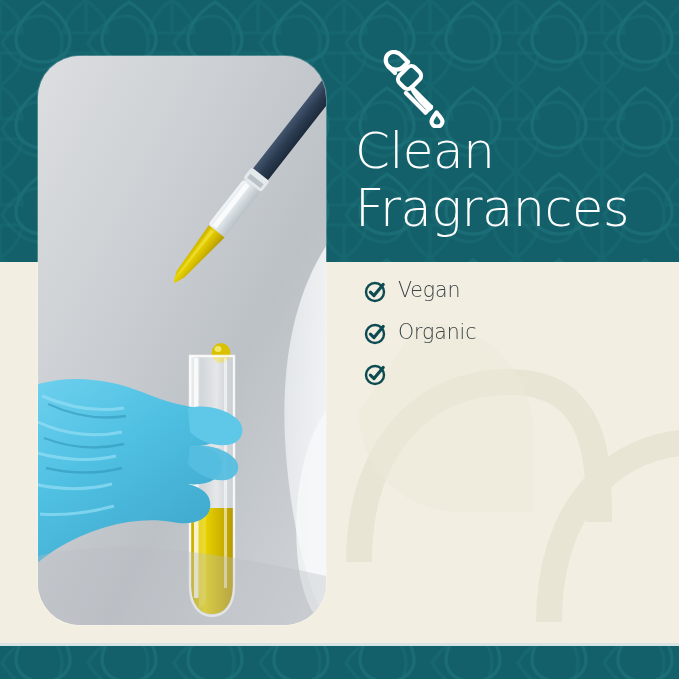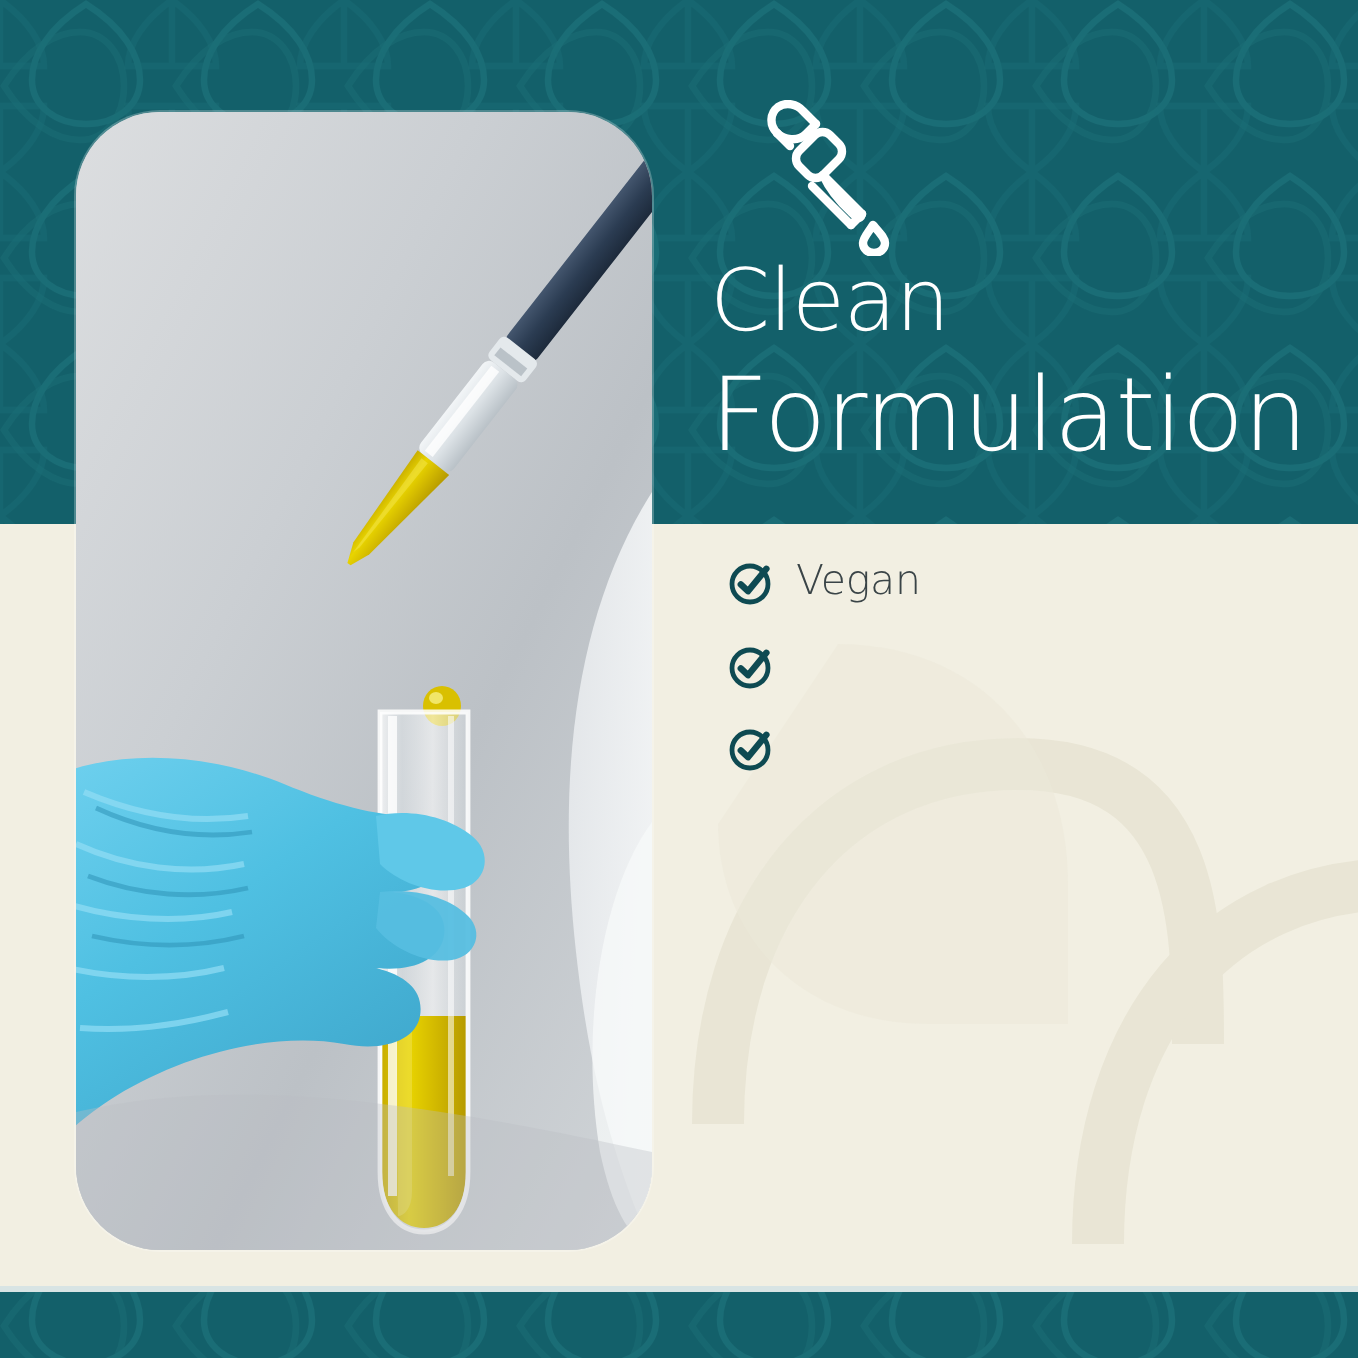--- a/index.html
+++ b/index.html
@@ -99,21 +99,21 @@
   #title-block {
     position: absolute;
     left: 5px;
     top: 122px;
     width: 324px;
     color: #FFFFFF;
   }
   .title-line {
     font-family: "DejaVu Sans", sans-serif;
     font-weight: 300;
-    font-size: 43px;
+    font-size: 50px;
     line-height: 58px;
     letter-spacing: -0.5px;
     white-space: nowrap;
   }
   .title-line.second { font-size: 51px; }
 
   
   #feature-list {
     position: absolute;
     left: 14px;
@@ -326,21 +326,21 @@
           <path d="M47.5 62.5 L53 57"></path>
 
           <path d="M58.5 62.5 C56 66.5 53.5 69 53.5 71.5 C53.5 74.5 56 76.5 59 76.5
                    C62 76.5 64.5 74.5 64.5 71.5 C64.5 69 62 66.5 58.5 62.5 Z"></path>
         </g>
       </svg>
     </div>
 
     <div id="title-block">
       <div class="title-line">Clean</div>
-      <div class="title-line second">Formulation</div>
+      <div class="title-line second">Fragrances</div>
     </div>
 
     <div id="feature-list">
 
       <div class="feature-row">
         <span class="check-icon">
           <svg width="23" height="23" viewBox="0 0 23 23">
             <circle cx="11" cy="12" r="9" fill="none" stroke="#0E4A52" stroke-width="2.4"></circle>
             <path d="M6.4 12.2 L10 15.6 L19.2 4.4" fill="none" stroke="#0E4A52" stroke-width="3.2" stroke-linecap="round" stroke-linejoin="round"></path>
           </svg>
@@ -348,20 +348,21 @@
         <span class="feature-text">Vegan</span>
       </div>
 
       <div class="feature-row">
         <span class="check-icon">
           <svg width="23" height="23" viewBox="0 0 23 23">
             <circle cx="11" cy="12" r="9" fill="none" stroke="#0E4A52" stroke-width="2.4"></circle>
             <path d="M6.4 12.2 L10 15.6 L19.2 4.4" fill="none" stroke="#0E4A52" stroke-width="3.2" stroke-linecap="round" stroke-linejoin="round"></path>
           </svg>
         </span>
+        <span class="feature-text">Organic</span>
       </div>
 
 
 
 
 
       <div class="feature-row">
         <span class="check-icon">
           <svg width="23" height="23" viewBox="0 0 23 23">
             <circle cx="11" cy="12" r="9" fill="none" stroke="#0E4A52" stroke-width="2.4"></circle>

